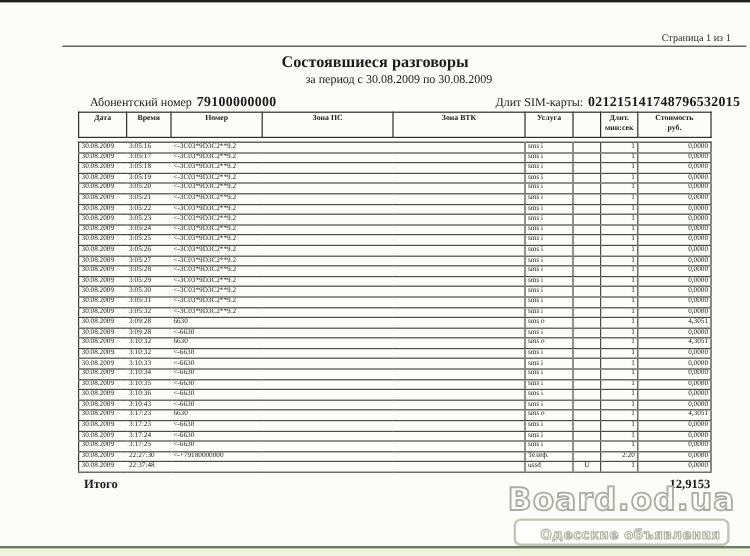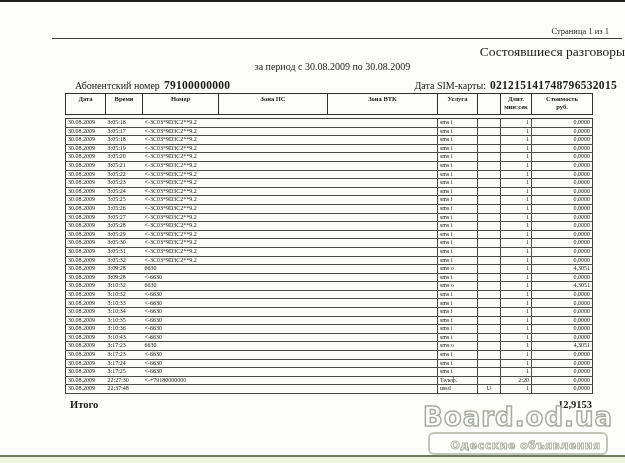--- a/index.html
+++ b/index.html
@@ -8,21 +8,21 @@
     background:#fcfcfb; overflow:hidden;
     font-family:"Liberation Serif","DejaVu Serif",serif;
     color:#1b1b1b;
   }
   .top-line { height:2px; background:#1f1f1f; }
   .page-indicator {
     margin:24px 16px 0 0; text-align:right;
     font-size:8.5px; line-height:10px; color:#2a2a2a;
   }
   .header-rule { margin:2px 3px 0 52px; border-bottom:1.5px solid #3d3d3d; }
-  .doc-title { margin-top:5px; text-align:right; font-weight:normal; font-size:13.5px; line-height:15px; }
+  .doc-title { margin-top:5px; text-align:center; font-weight:bold; font-size:13.5px; line-height:15px; }
   .doc-subtitle { margin-top:2px; text-align:center; font-size:10px; line-height:12px;padding-left:40px; }
   .info-row {
     display:flex; justify-content:space-between; align-items:baseline;
     margin:6px 8px 0 75px; font-size:10px; line-height:13px;gap:16px;
   }
   .info-row b { font-size:11.5px; letter-spacing:0.3px; }
   .info-row .lbl { margin-right:4px; }
 
   table.calls { border-collapse:collapse; table-layout:fixed; margin-left:65px; width:527px; }
   table.calls-header { margin-top:1px; }
@@ -81,21 +81,21 @@
   <div class="header-rule"></div>
 
   <div class="doc-title">Состоявшиеся разговоры</div>
   <div class="doc-subtitle">за период с 30.08.2009 по 30.08.2009</div>
 
   <div class="info-row">
     <div>
       <span class="lbl">Абонентский номер</span><b>79100000000</b>
     </div>
     <div>
-      <span class="lbl">Дата SIM-карты:</span><b>021215141748796532015</b>
+      <span class="lbl">Длит SIM-карты:</span><b>021215141748796532015</b>
     </div>
   </div>
 
   <table class="calls calls-header">
     <colgroup>
       <col style="width:40px">
         <col style="width:37px">
         <col style="width:76px">
       <col style="width:109px">
         <col style="width:110px">

